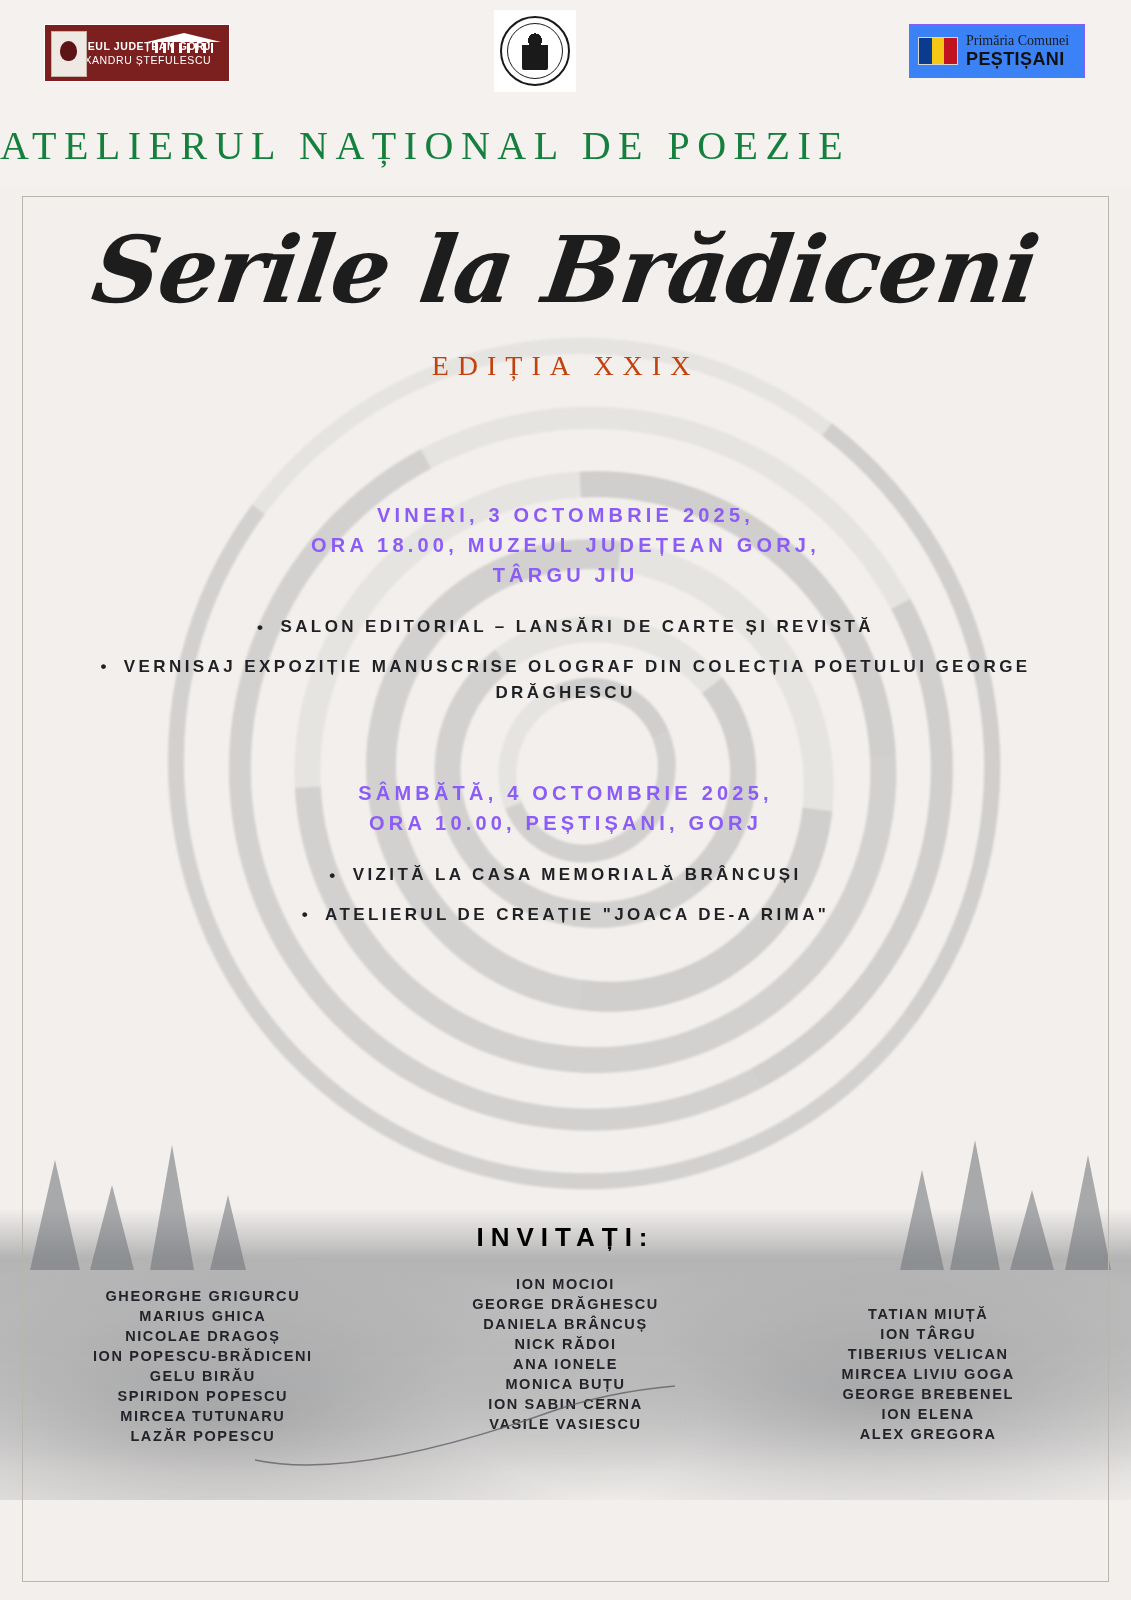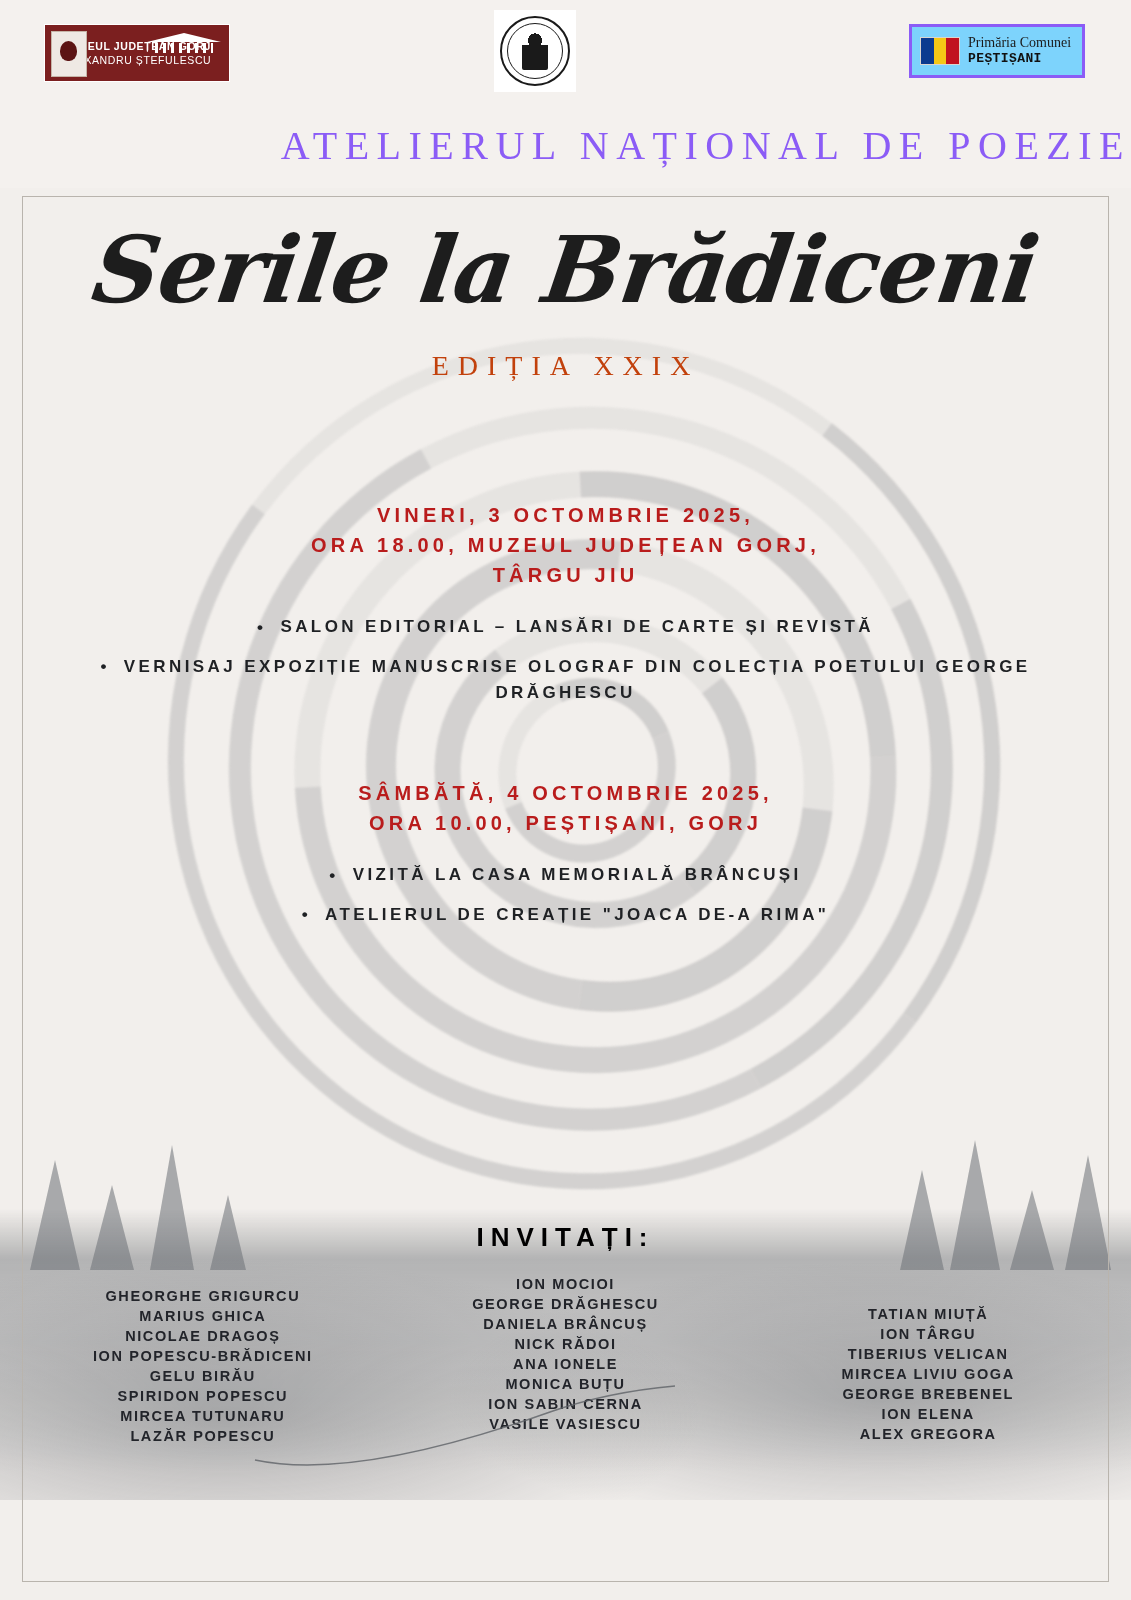--- a/index.html
+++ b/index.html
@@ -189,22 +189,22 @@
     background:
       radial-gradient(circle at 50% 22%, #1a1a1a 0 7px, transparent 7px),
       linear-gradient(to bottom, transparent 0 34%, #1a1a1a 34% 100%);
     border-radius: 6px 6px 2px 2px;
   }
 
   .logo-primarie {
     right: 46px;
     width: 176px;
     height: 54px;
-    background: #7dd3fc;
-    border: 3px solid #8b5cf6;
+    background: #3b82f6;
+    border: 1px solid #8b5cf6;
     box-sizing: border-box;
     display: flex;
     align-items: center;
     padding-left: 8px;
   }
   .flag {
     width: 38px;
     height: 26px;
     display: flex;
     flex: 0 0 auto;
@@ -217,33 +217,33 @@
   .primarie-txt {
     margin-left: 8px;
     line-height: 1.15;
   }
   .primarie-txt .p1 {
     font-family: "Liberation Serif", serif;
     font-size: 14px;
     color: #1b1b1b;
   }
   .primarie-txt .p2 {
-    font-family: Liberation Mono, monospace;
-    font-size: 13px;
+    font-family: Liberation Sans, sans-serif;
+    font-size: 18px;
     font-weight: bold;
     letter-spacing: 0.4px;
     color: #111111;
   }
 
   .main-title {
-    text-align: right;
+    text-align: left;
     font-family: "Liberation Serif", serif;
     font-size: 40px;
     letter-spacing: 7.5px;
-    color: #8b5cf6;
+    color: #15803d;
     margin-top: 14px;
   }
 
   
   .script-title {
     position: absolute;
     left: 0;
     top: 216px;
     width: 100%;
     text-align: center;
@@ -274,21 +274,21 @@
     right: 60px;
     top: 500px;
     text-align: center;
   }
   .day-block { margin-bottom: 14px; }
   .day-head {
     font-size: 20px;
     font-weight: bold;
     letter-spacing: 4.2px;
     line-height: 30px;
-    color: #b91c1c;
+    color: #8b5cf6;
   }
   .events { margin-top: 24px; }
   .event {
     font-size: 17px;
     font-weight: bold;
     letter-spacing: 3.4px;
     line-height: 26px;
     color: #1f2124;
     margin: 13px 0;
     position: relative;

